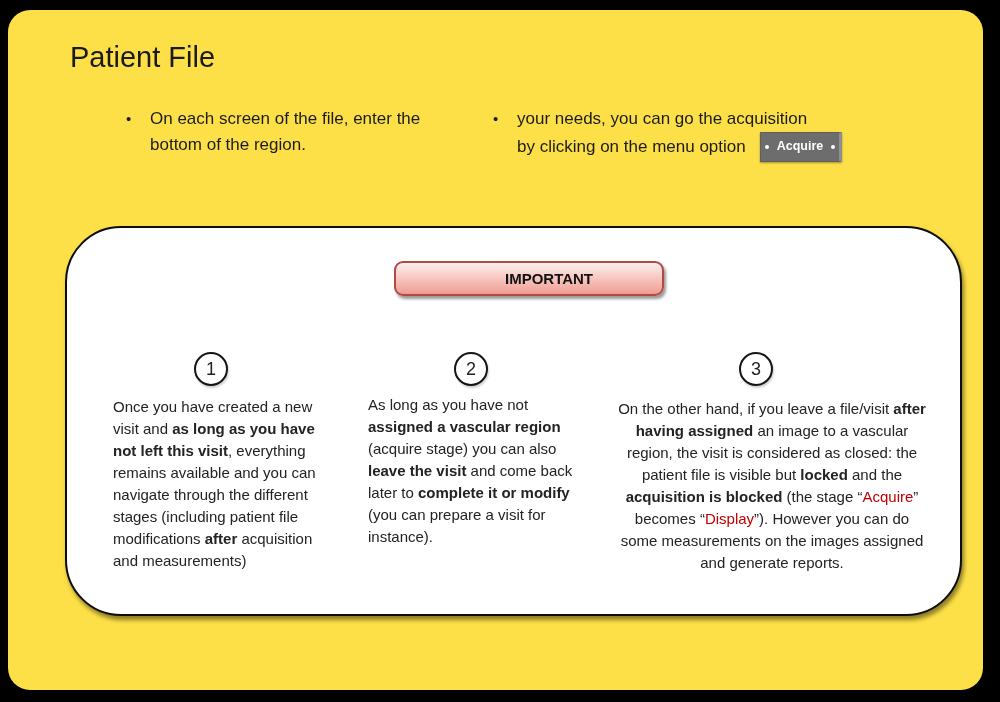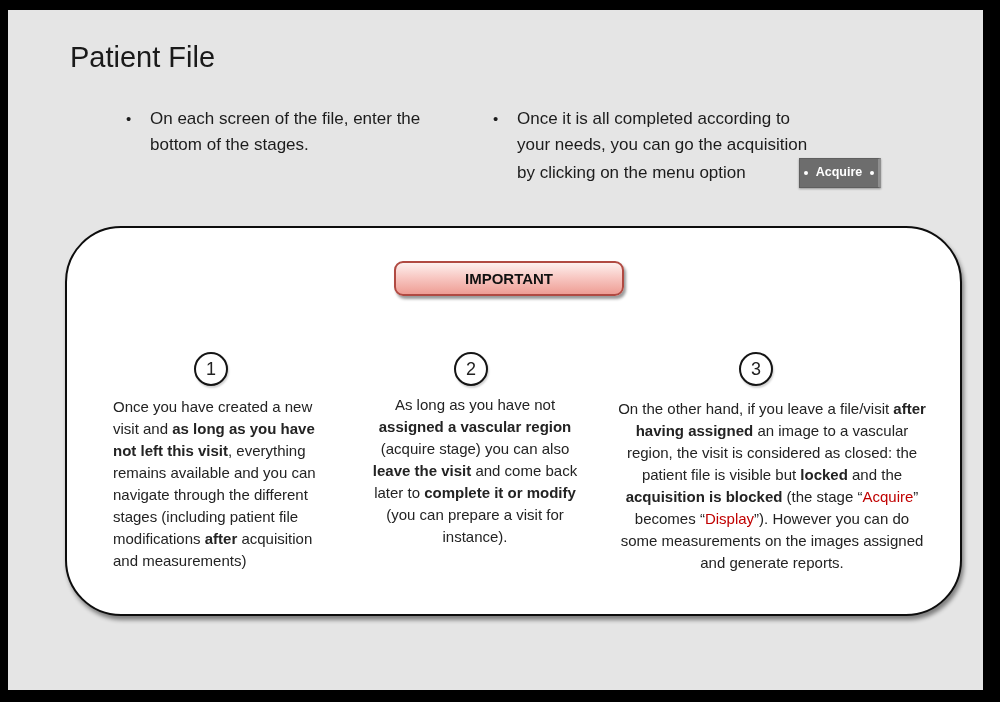--- a/index.html
+++ b/index.html
@@ -2,33 +2,33 @@
 <html><head>
 <meta charset="utf-8">
 <style>
   html,body{margin:0;padding:0;}
   body{
     width:1000px;height:702px;position:relative;background:#000;
     font-family:"Liberation Sans", sans-serif;overflow:hidden;
   }
   .slide{
     position:absolute;left:8px;top:10px;right:17px;bottom:12px;
-    background:#e5e5e5;color:#1f1f1f;
+    background:#fde047;color:#1f1f1f;border-radius:22px;
   }
   .title{
     position:absolute;left:62px;top:26px;
     font-size:29px;line-height:42px;color:#1a1a1a;
   }
   
   .bullet-col{position:absolute;font-size:17px;line-height:26px;color:#1c1c1c;}
   .bullet-col .marker{position:absolute;left:-24px;top:0;font-size:15px;}
   .bullet-left{left:142px;top:96px;width:340px;}
   .bullet-right{left:509px;top:96px;width:395px;}
   .bline{white-space:nowrap;}
-  .bline-flex{display:flex;align-items:center;white-space:nowrap;gap:39px;}
+  .bline-flex{display:flex;align-items:center;white-space:nowrap;}
   
   .chip{
     position:relative;display:inline-block;margin-left:14px;
     background:#6d6d6d;border:1px solid #5f5f5f;border-right:3px solid #8f8f8f;
     color:#fff;font-weight:bold;font-size:12.5px;
     padding:7px 16px 8px 16px;line-height:1;box-shadow:0 1px 2px rgba(0,0,0,.35);
   }
   .chip .dot{
     position:absolute;top:50%;width:4px;height:4px;margin-top:-2px;
     background:#fff;border-radius:50%;
@@ -40,56 +40,55 @@
     background:#fff;border:2px solid #0d0d0d;border-radius:56px;
     box-shadow:2px 4px 4px rgba(0,0,0,.45);
   }
   
   .important{
     position:absolute;left:386px;top:251px;width:226px;height:31px;
     border:2px solid #b04a42;border-radius:9px;
     background:linear-gradient(#fdf0ee, #f8c9c4 45%, #ee9d94 100%);
     box-shadow:2px 3px 3px rgba(0,0,0,.4);
     display:flex;align-items:center;justify-content:center;
-    font-weight:bold;font-size:15px;color:#111;
+    font-weight:bold;font-size:15px;color:#111;padding-left:40px;
   }
   
   .circle{
     position:absolute;width:30px;height:30px;border:2px solid #151515;
     border-radius:50%;background:#fff;
     display:flex;align-items:center;justify-content:center;
     font-size:18px;color:#222;box-shadow:1px 2px 2px rgba(0,0,0,.18);
   }
   .c1{left:186px;top:342px;}
   .c2{left:446px;top:342px;}
   .c3{left:731px;top:342px;}
   
   .coltext{position:absolute;font-size:15px;line-height:22px;color:#232323;}
   .col1{left:105px;top:386px;width:220px;}
-  .col2{left:360px;top:384px;width:214px;text-align:center;}
+  .col2{left:360px;top:384px;width:214px;}
   .col3{left:610px;top:388px;width:308px;text-align:center;}
   .coltext .b{font-weight:bold;}
   .coltext .r{color:#c00000;}
 </style>
 </head>
 <body>
 
 <div class="slide">
 
   <div class="title">Patient File</div>
 
   <div class="bullet-col bullet-left">
     <span class="marker">•</span>
     <div class="bline">On each screen of the file, enter the</div>
-    <div class="bline">bottom of the stages.</div>
+    <div class="bline">bottom of the region.</div>
   </div>
 
   <div class="bullet-col bullet-right">
     <span class="marker">•</span>
-    <div class="bline">Once it is all completed according to</div>
     <div class="bline">your needs, you can go the acquisition</div>
     <div class="bline-flex">
       <span>by clicking on the menu option</span>
       <span class="chip">
         <span class="dot l"></span>
         <span>Acquire</span>
         <span class="dot r"></span>
       </span>
     </div>
   </div>

